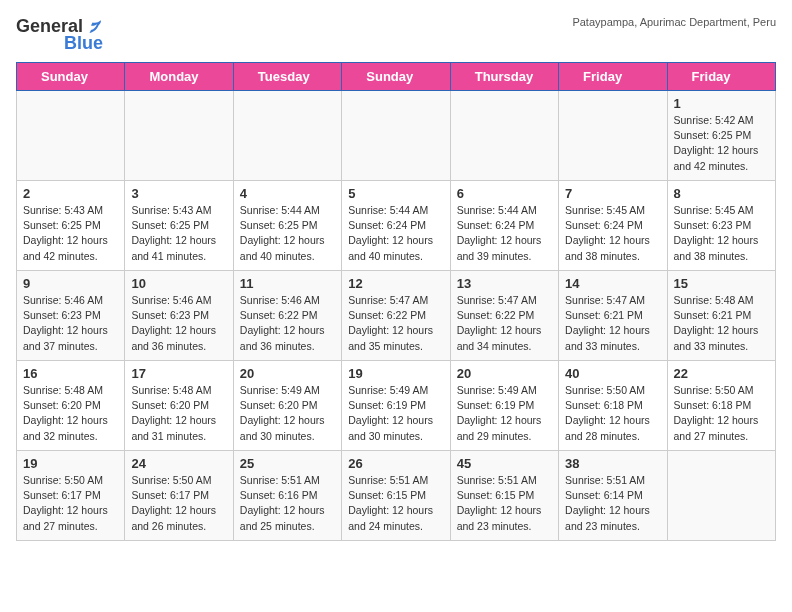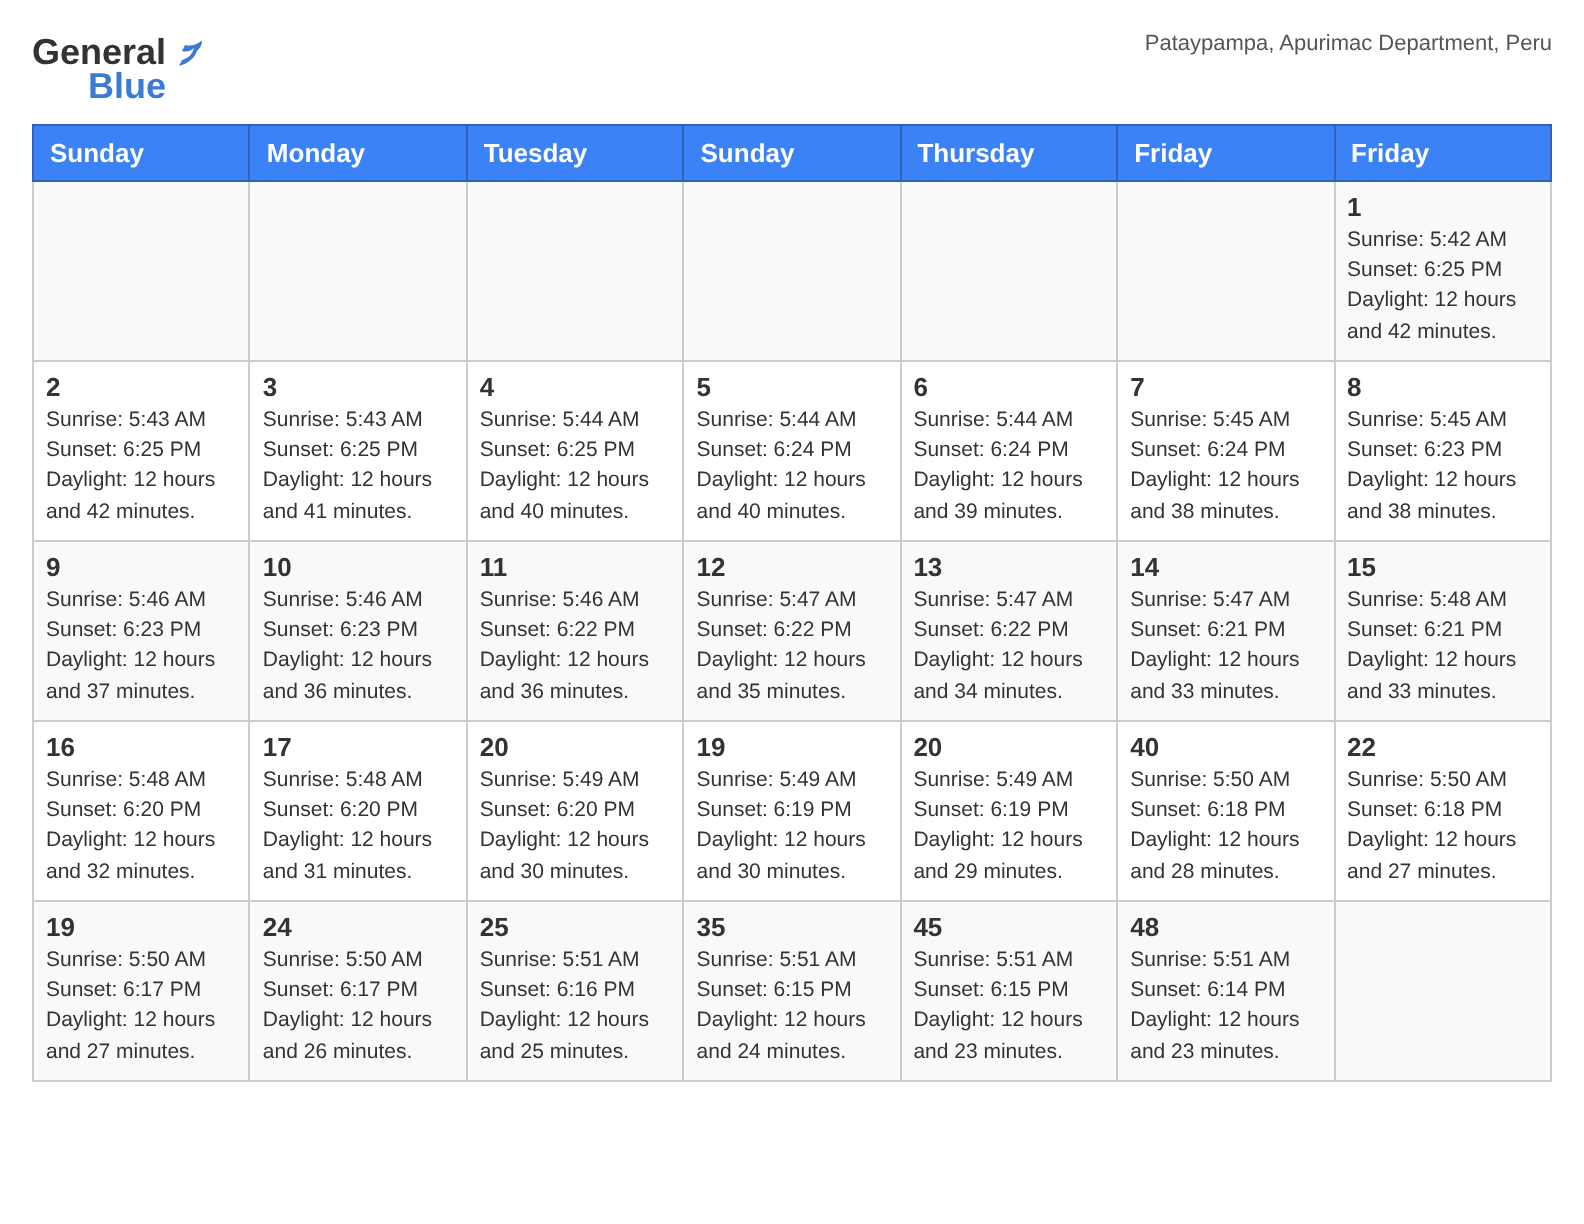--- a/index.html
+++ b/index.html
@@ -47,24 +47,24 @@
     .calendar-subtitle {
       font-size: 11px;
       color: #555;
     }
     table {
       width: 100%;
       border-collapse: collapse;
       table-layout: fixed;
     }
     thead tr th {
-      background-color: #3b82f6;
+      background-color: #ec4899;
       color: #fff;
       text-align: left;
-      padding: 6px 8px;
+      padding: 6px 24px;
       font-size: 13px;
       font-weight: bold;
       border: 1px solid #2c65b5;
     }
     tbody tr td {
       vertical-align: top;
       border: 1px solid #ccc;
       padding: 5px 6px;
       font-size: 10.5px;
       color: #333;
@@ -96,21 +96,21 @@
 
 <div class="header-area">
   <div class="logo">
     <div style="display:flex; flex-direction:column; align-items:center;">
       <div style="display:flex; align-items:center;">
         <span class="logo-text-general">General</span>
         <svg class="logo-icon" viewBox="0 0 24 24" fill="#3a7bd5">
           <path d="M21 3 C18 6 14 7 10 6 L8 10 C11 11 14 10 16 8 C15 12 12 15 8 16 L6 20 C10 19 16 16 18 10 C20 8 22 5 21 3Z"></path>
         </svg>
       </div>
-      <span class="logo-text-blue" style="margin-top:-4px; align-self:flex-end; margin-right:20px;">Blue</span>
+      <span class="logo-text-blue" style="margin-top:-4px; align-self:flex-end; margin-right:0;">Blue</span>
     </div>
   </div>
   <div class="title-area">
     <div class="calendar-subtitle">Pataypampa, Apurimac Department, Peru</div>
   </div>
 </div>
 
 <table>
   <thead>
     <tr>
@@ -308,35 +308,35 @@
 and 26 minutes.</div>
         </td>
         <td>
           <span class="day-number">25</span>
           <div class="day-info" style="white-space: pre-line;">Sunrise: 5:51 AM
 Sunset: 6:16 PM
 Daylight: 12 hours
 and 25 minutes.</div>
         </td>
         <td>
-          <span class="day-number">35</span>
+          <span class="day-number">26</span>
           <div class="day-info" style="white-space: pre-line;">Sunrise: 5:51 AM
 Sunset: 6:15 PM
 Daylight: 12 hours
 and 24 minutes.</div>
         </td>
         <td>
           <span class="day-number">45</span>
           <div class="day-info" style="white-space: pre-line;">Sunrise: 5:51 AM
 Sunset: 6:15 PM
 Daylight: 12 hours
 and 23 minutes.</div>
         </td>
         <td>
-          <span class="day-number">48</span>
+          <span class="day-number">38</span>
           <div class="day-info" style="white-space: pre-line;">Sunrise: 5:51 AM
 Sunset: 6:14 PM
 Daylight: 12 hours
 and 23 minutes.</div>
         </td>
         <td class="empty-cell"></td>
       </tr>
     </tbody>
 </table>
 

